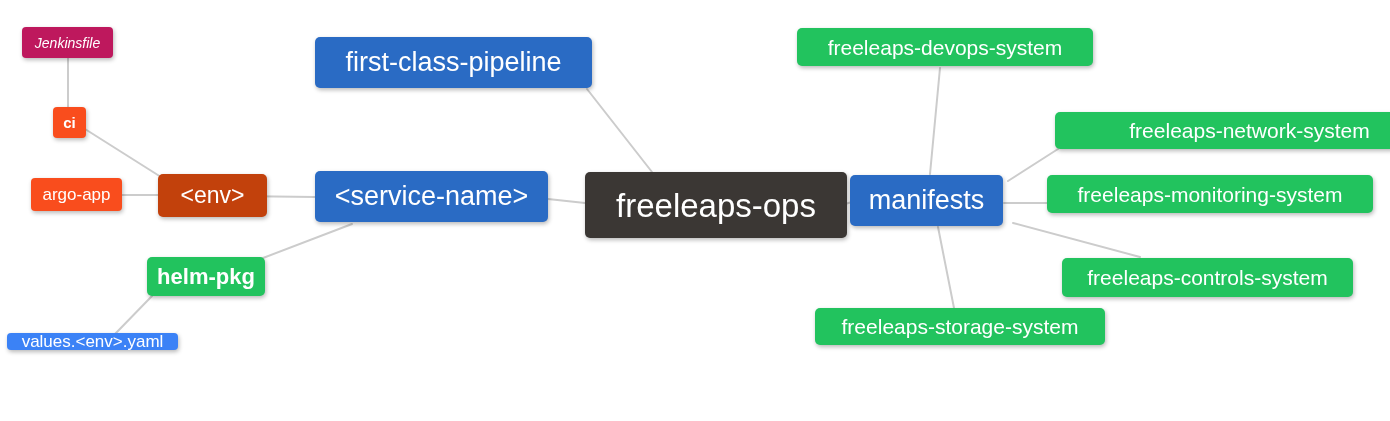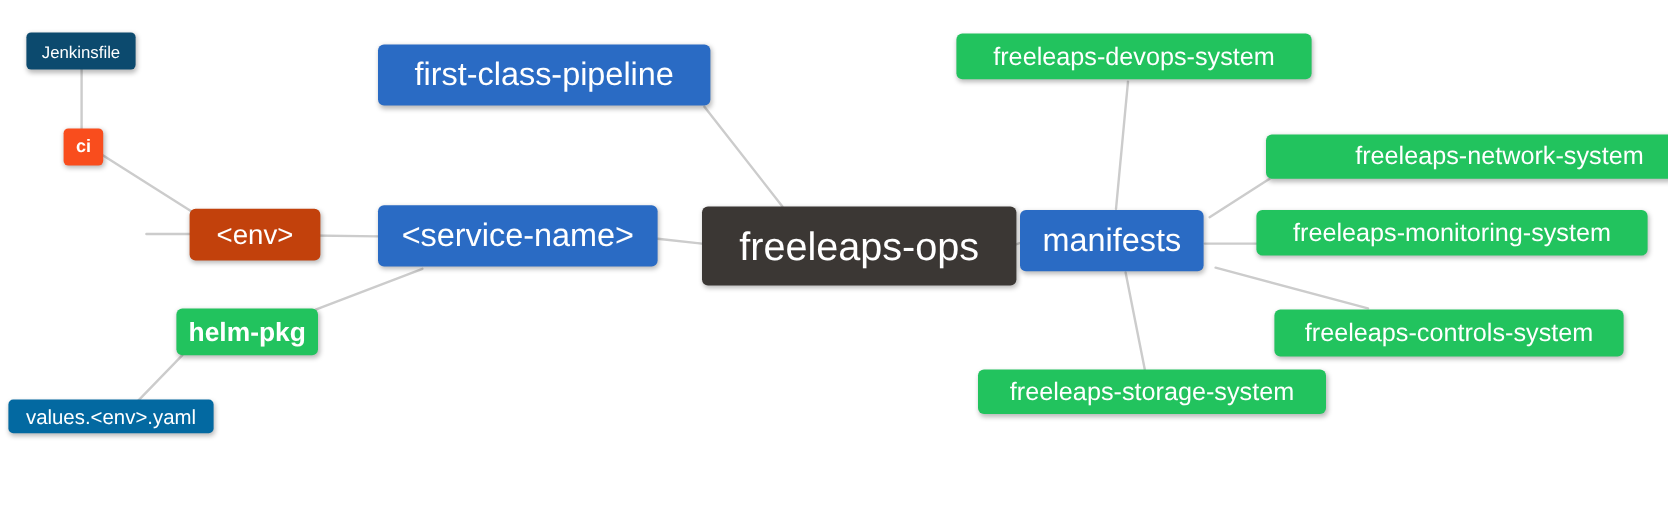--- a/index.html
+++ b/index.html
@@ -38,21 +38,22 @@
     <line x1="938" y1="227" x2="954" y2="308"></line>
   </svg>
 
   <div class="node" style="left: 585px; top: 172px; width: 262px; height: 66px; font-size: 33px; background: rgb(59, 55, 52);">freeleaps-ops</div>
   <div class="node" style="left: 315px; top: 37px; width: 277px; height: 51px; font-size: 27px; background: rgb(42, 107, 196);">first-class-pipeline</div>
   <div class="node" style="left: 315px; top: 171px; width: 233px; height: 51px; font-size: 27px; background: rgb(42, 107, 196);">&lt;service-name&gt;</div>
   <div class="node" style="left: 850px; top: 175px; width: 153px; height: 51px; font-size: 27px; background: rgb(42, 107, 196);">manifests</div>
   <div class="node" style="left: 158px; top: 174px; width: 109px; height: 43px; font-size: 23px; background: #c2410c;">&lt;env&gt;</div>
   <div class="node" style="left: 147px; top: 257px; width: 118px; height: 39px; font-size: 22px; background: rgb(34, 195, 94); font-weight: bold;">helm-pkg</div>
   <div class="node" style="left: 53px; top: 107px; width: 33px; height: 31px; font-size: 15px; font-weight: 700; border-radius: 4px; background: rgb(249, 77, 29);">ci</div>
-  <div class="node" style="left: 7px; top: 333px; width: 171px; height: 28px; font-size: 17px; border-radius: 4px; background: #0369a1;">values.&lt;env&gt;.yaml</div>
-  <div class="node" style="left: 22px; top: 27px; width: 91px; height: 31px; font-size: 14px; border-radius: 4px; background: #0c4a6e;">Jenkinsfile</div>
+  <div class="node" style="left: 31px; top: 178px; width: 91px; height: 33px; font-size: 17px; border-radius: 4px; background: rgb(249, 77, 29);">argo-app</div>
+  <div class="node" style="left: 7px; top: 333px; width: 171px; height: 17px; font-size: 17px; border-radius: 4px; background: #3b82f6;">values.&lt;env&gt;.yaml</div>
+  <div class="node" style="left: 22px; top: 27px; width: 91px; height: 31px; font-size: 14px; border-radius: 4px; background: #be185d; font-style: italic;">Jenkinsfile</div>
   <div class="node" style="left: 797px; top: 28px; width: 296px; height: 38px; font-size: 21px; background: rgb(34, 195, 94);">freeleaps-devops-system</div>
   <div class="node" style="left: 1055px; top: 112px; width: 293px; height: 37px; font-size: 21px; background: rgb(34, 195, 94); padding-left: 48px;">freeleaps-network-system</div>
   <div class="node" style="left: 1047px; top: 175px; width: 326px; height: 38px; font-size: 21px; background: rgb(34, 195, 94);">freeleaps-monitoring-system</div>
   <div class="node" style="left: 1062px; top: 258px; width: 291px; height: 39px; font-size: 21px; background: rgb(34, 195, 94);">freeleaps-controls-system</div>
   <div class="node" style="left: 815px; top: 308px; width: 290px; height: 37px; font-size: 21px; background: rgb(34, 195, 94);">freeleaps-storage-system</div>
 
 </div>
 
 </body></html>

